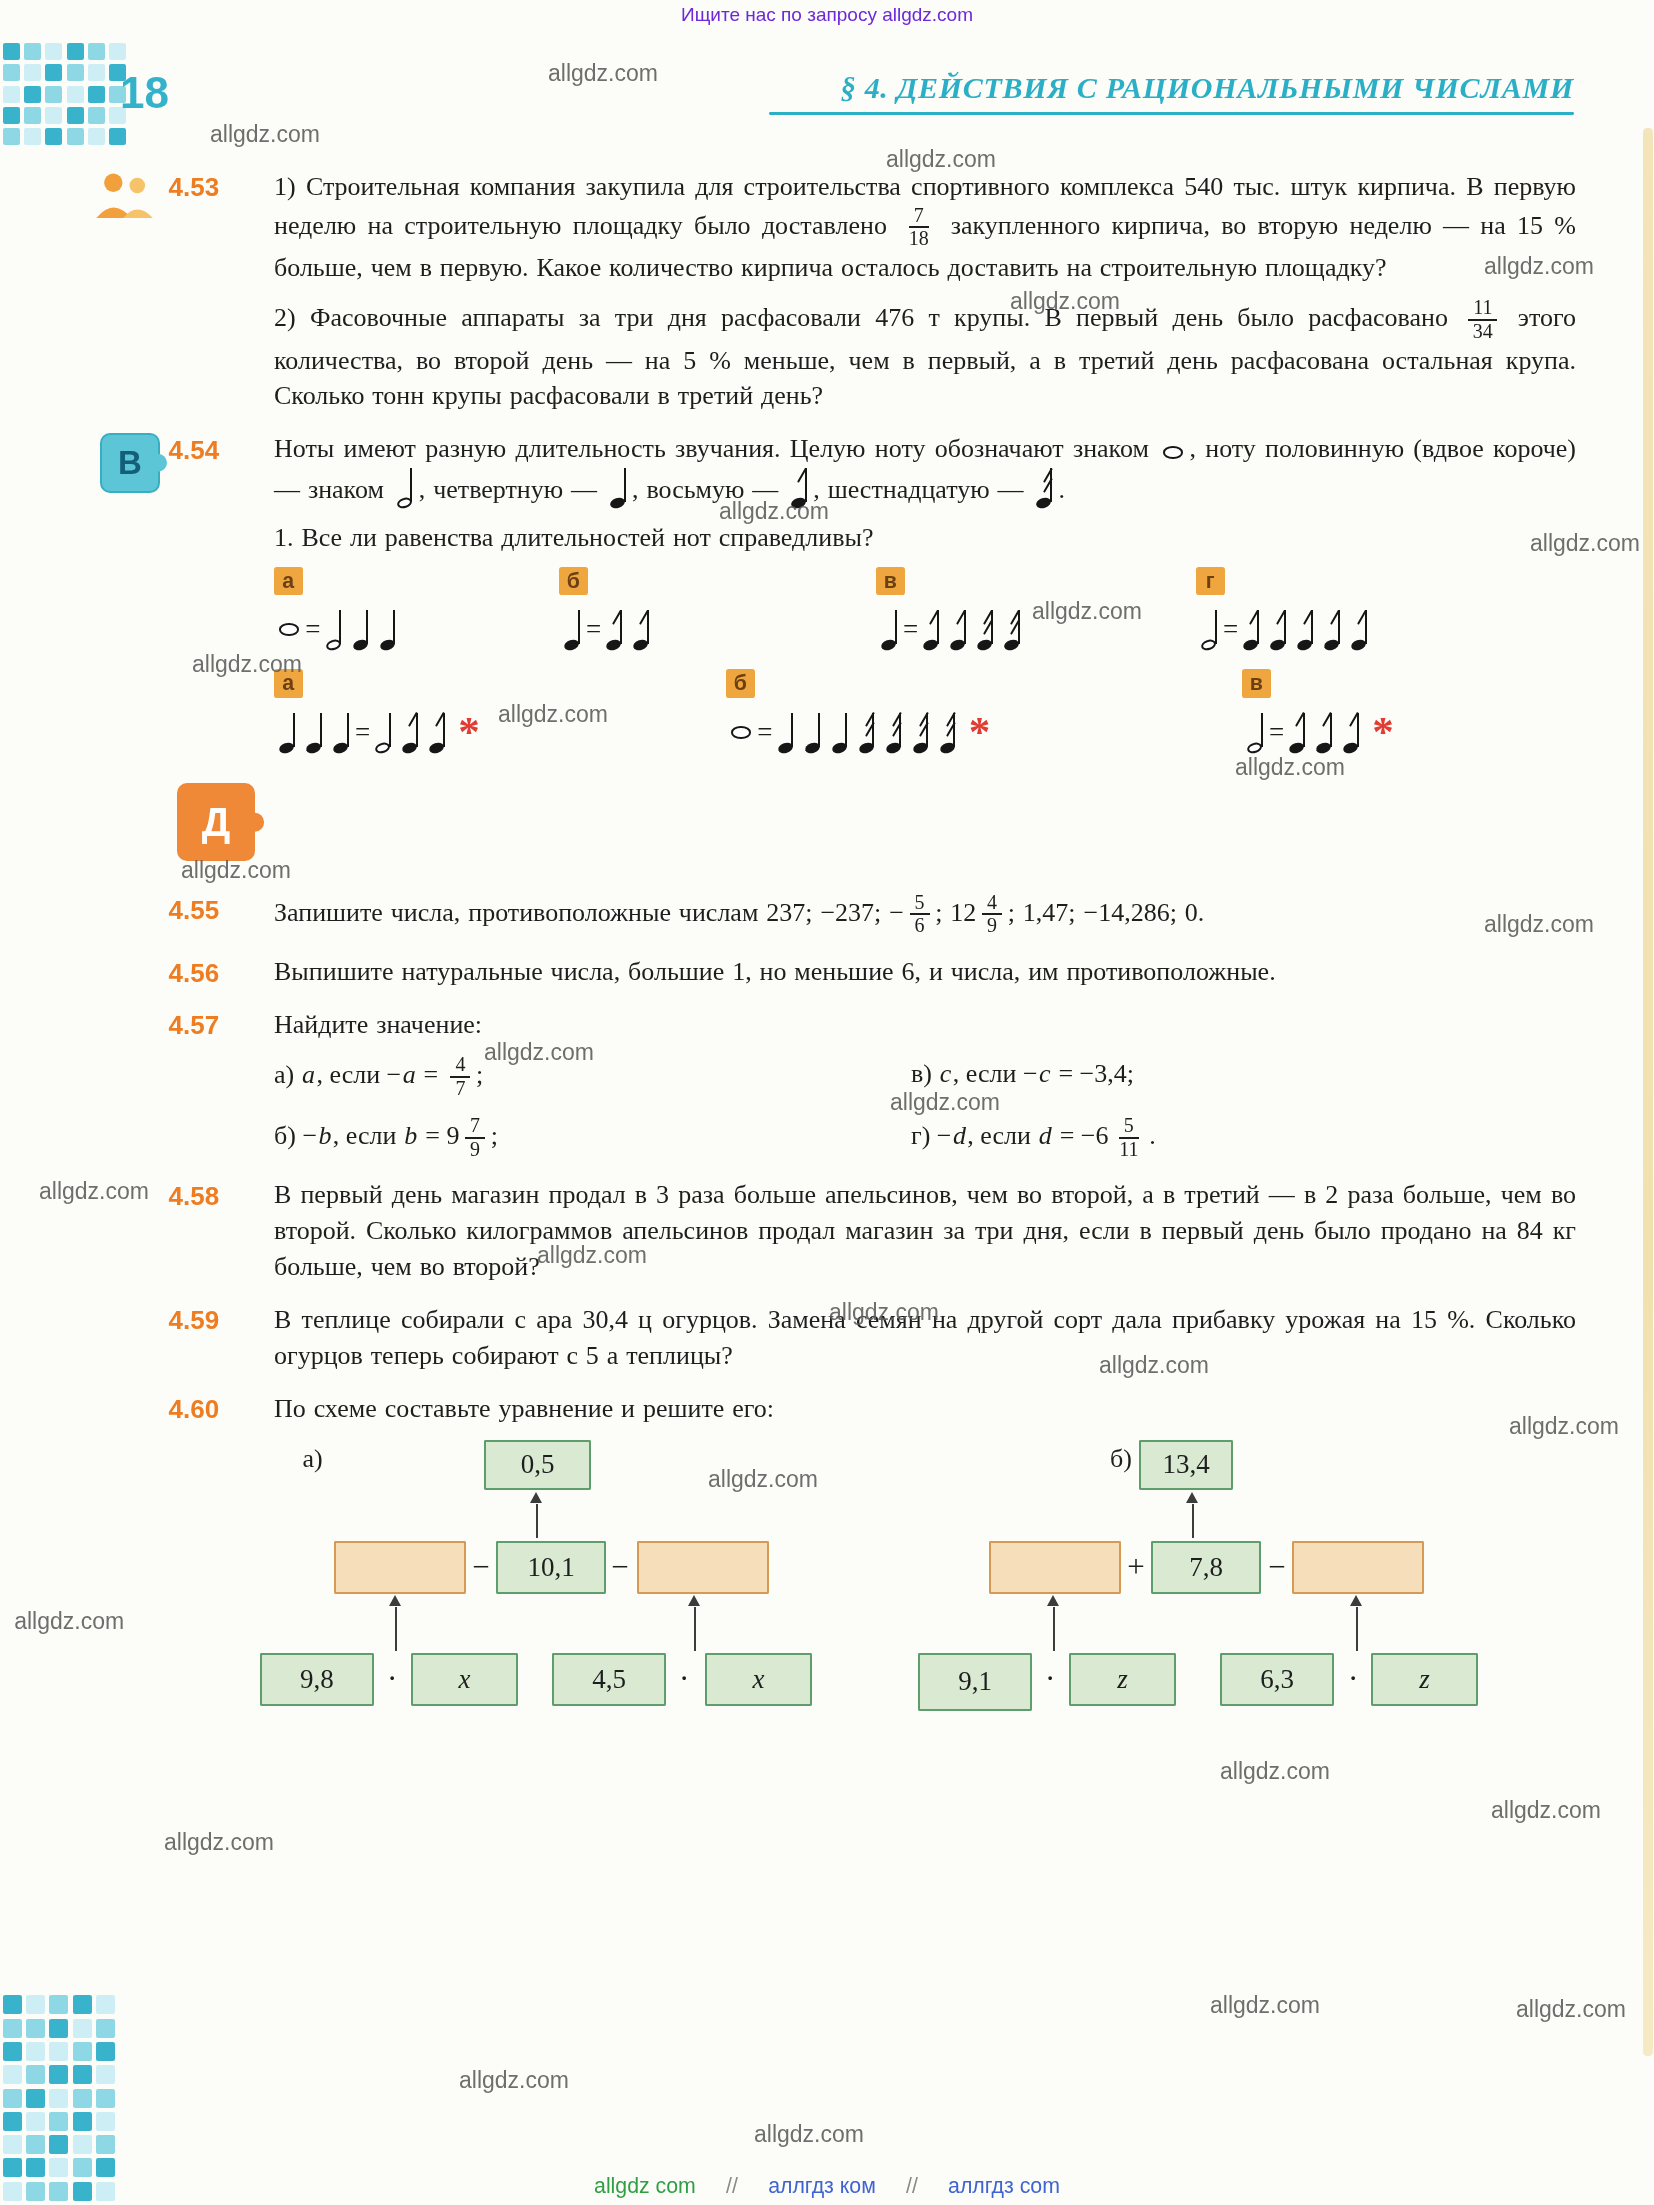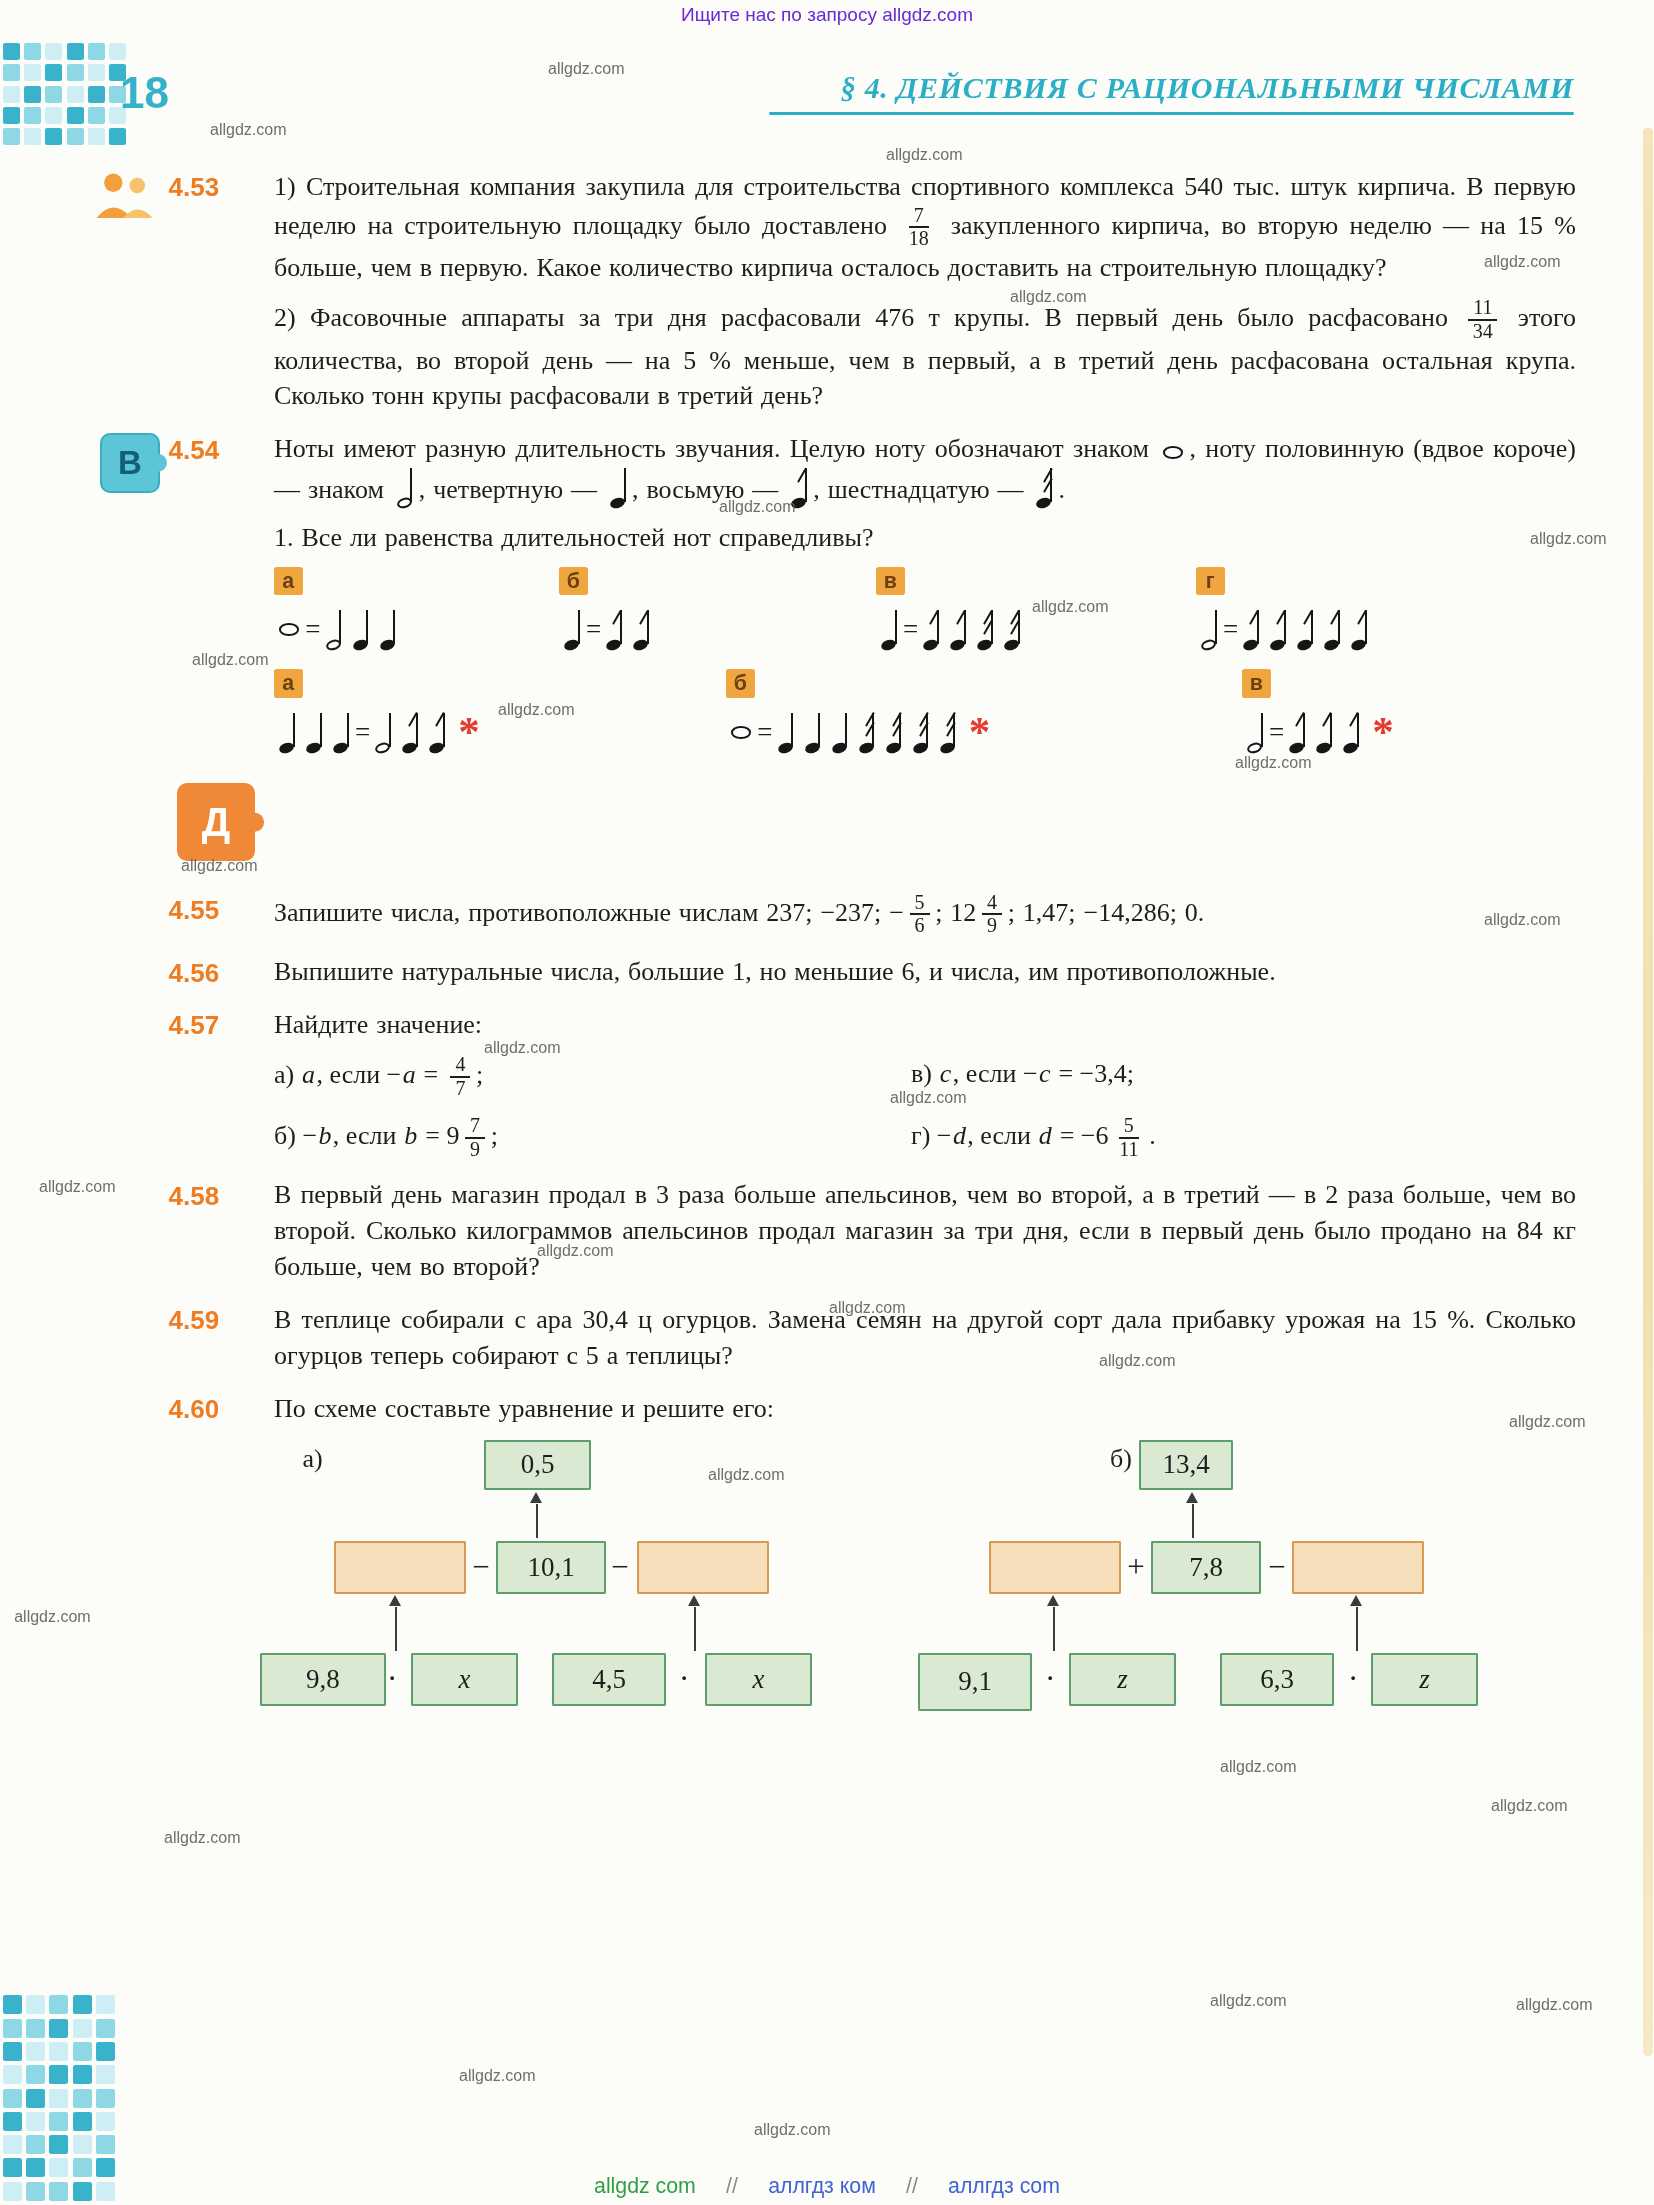--- a/index.html
+++ b/index.html
@@ -5,21 +5,21 @@
   html,body{margin:0;padding:0;}
   body{
     position:relative;
     width:1654px;height:2205px;
     background:#fcfcf8;
     font-family:"Liberation Serif",serif;
     font-size:26px;color:#1e1e1e;
     overflow:hidden;
   }
   
-  .wm{position:absolute;font-family:"Liberation Sans",sans-serif;font-size:16px;color:#5f5f5f;opacity:.9;white-space:nowrap;}
+  .wm{position:absolute;font-family:"Liberation Sans",sans-serif;font-size:23px;color:#5f5f5f;opacity:.9;white-space:nowrap;}
   .top-notice{position:absolute;top:4.3px;left:0;right:0;text-align:center;
     font-family:"Liberation Sans",sans-serif;font-size:19px;color:#6d28d9;}
   .footer{position:absolute;bottom:5.7px;left:0;right:0;text-align:center;
     font-family:"Liberation Sans",sans-serif;font-size:21.3px;color:#666;}
   .footer .lnk{margin:0 20px;text-decoration:none;}
   .footer .l0{color:#2f9e44;}
   .footer .l1{color:#3f63d2;}
   .footer .l2{color:#3f63d2;}
   .footer .sep{color:#8a8a8a;margin:0 4.3px;}
   .page-num{position:absolute;left:120px;top:68px;font-family:"Liberation Sans",sans-serif;
@@ -474,21 +474,21 @@
         <div class="dlabel" style="left:28.5px;top:4.3px">а)</div>
         <div class="db g" style="left:210px;top:0;width:107px;height:50px">0,5</div>
         <div class="arr" style="left:262px;top:64px;height:34px"></div>
         <div class="db o" style="left:60px;top:101px;width:132px;height:53px"></div>
         <div class="dop" style="left:194px;top:101px;width:26px">−</div>
         <div class="db g" style="left:222px;top:101px;width:110px;height:53px">10,1</div>
         <div class="dop" style="left:334px;top:101px;width:24px">−</div>
         <div class="db o" style="left:363px;top:101px;width:132px;height:53px"></div>
         <div class="arr" style="left:121px;top:167px;height:44px"></div>
         <div class="arr" style="left:420px;top:167px;height:44px"></div>
-        <div class="db g" style="left:-14.2px;top:213px;width:126px;height:53px">9,8</div>
+        <div class="db g" style="left:-14.2px;top:213px;width:114px;height:53px">9,8</div>
         <div class="dop" style="left:104px;top:213px;width:28.5px">·</div>
         <div class="db g vvb" style="left:137px;top:213px;width:107px;height:53px">x</div>
         <div class="db g" style="left:278px;top:213px;width:114px;height:53px">4,5</div>
         <div class="dop" style="left:396px;top:213px;width:28.5px">·</div>
         <div class="db g vvb" style="left:431px;top:213px;width:107px;height:53px">x</div>
 
         <div class="dlabel" style="left:836px;top:4.3px">б)</div>
         <div class="db g" style="left:865px;top:0;width:94px;height:50px">13,4</div>
         <div class="arr" style="left:918px;top:64px;height:34px"></div>
         <div class="db o" style="left:715px;top:101px;width:132px;height:53px"></div>

